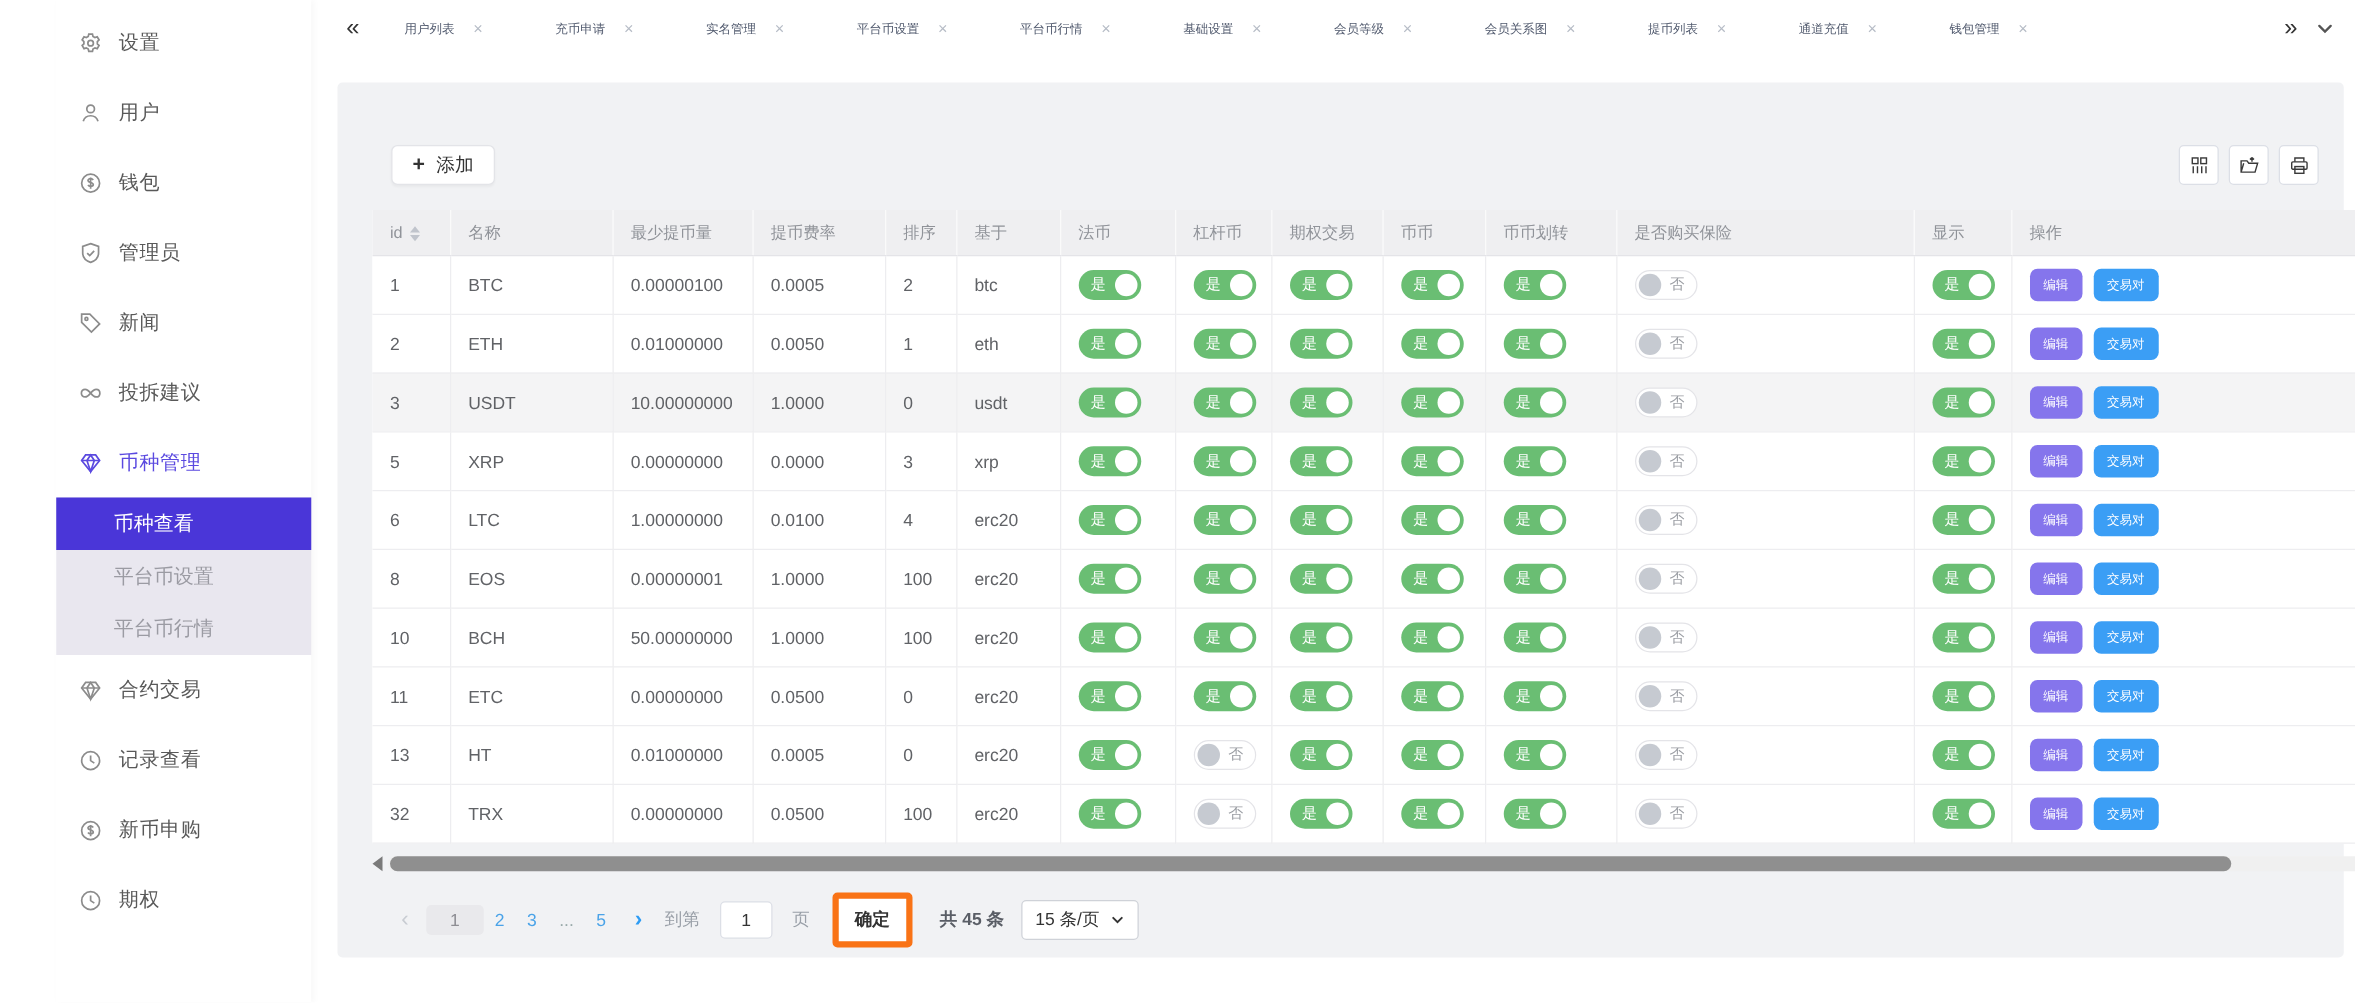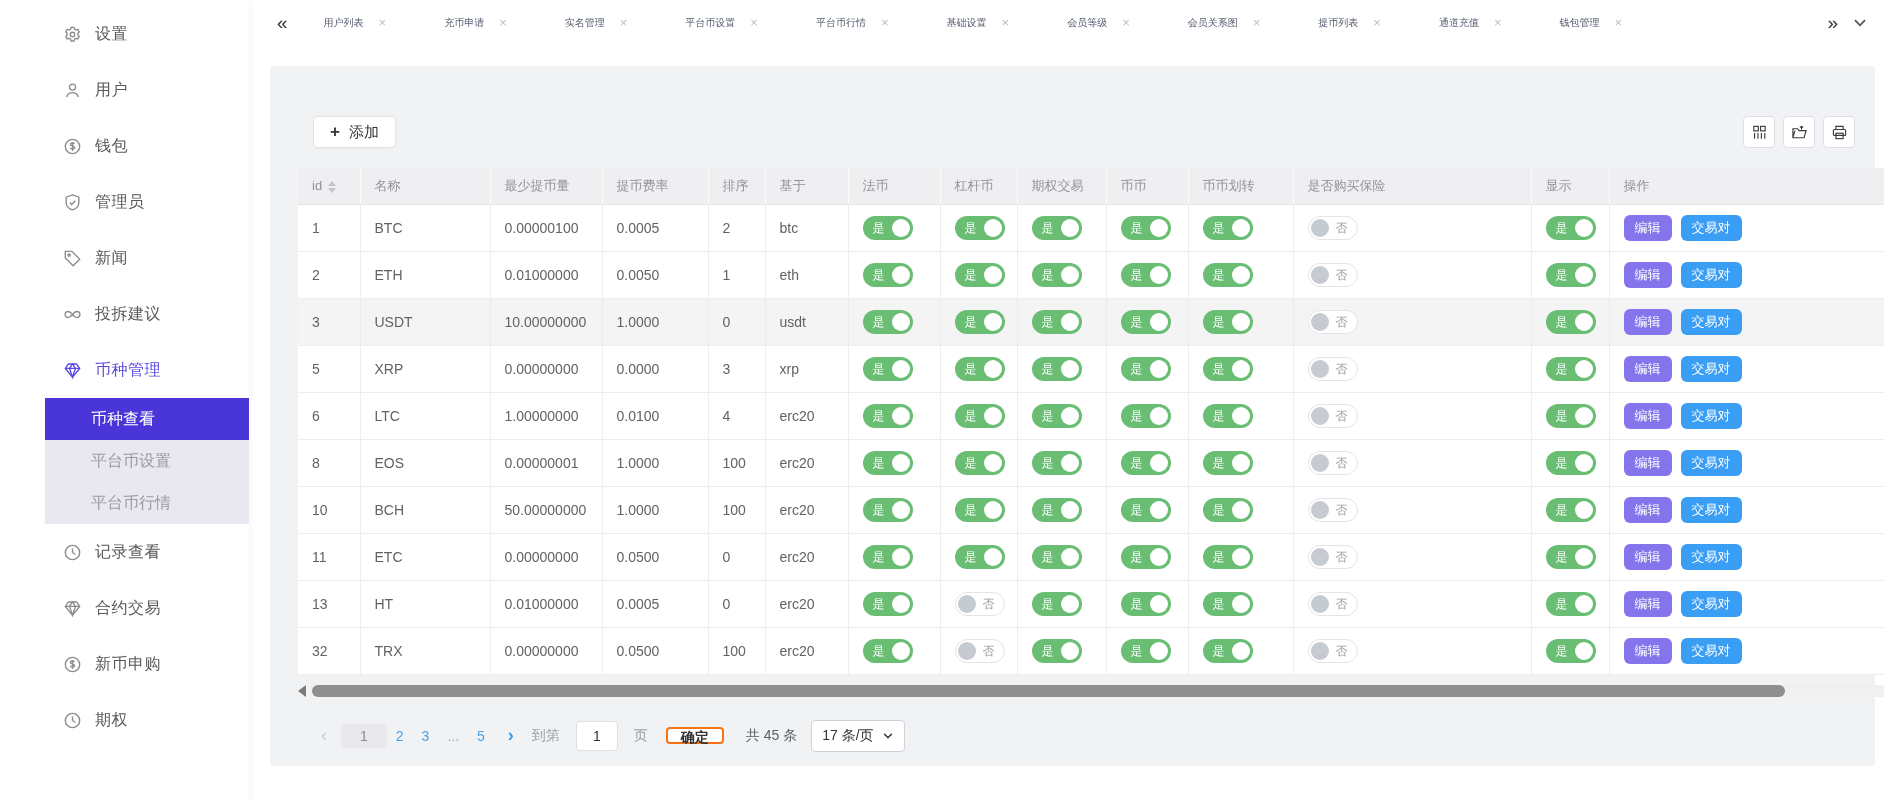--- a/index.html
+++ b/index.html
@@ -61,21 +61,21 @@
   .toggle { position:relative; display:inline-block; width:50px; height:24px; border-radius:12px; cursor:pointer; vertical-align:middle;}
   .toggle.on { background:var(--toggle-on); }
   .toggle.off { background:#fff; border:1px solid #e4e4e8; }
   .toggle .knob { position:absolute; top:3px; width:18px; height:18px; border-radius:50%; }
   .toggle.on .knob { right:3px; background:#fff; }
   .toggle.off .knob { left:2px; top:2px; background:var(--toggle-off-knob); }
   .toggle .tlbl { position:absolute; top:50%; transform:translateY(-50%); font-size:12px; }
   .toggle.on .tlbl { left:10px; color:#fff; }
   .toggle.off .tlbl { right:9px; color:#9a9da3; }
 
-  .act-btn { border:none; border-radius:6px; color:#fff; font-size:13px; height:26px; padding:0 11px;
+  .act-btn { border:none; border-radius:6px; color:#fff; font-size:10px; height:26px; padding:0 11px;
     cursor:pointer; font-family:inherit; }
   .act-btn.edit { background:var(--edit-btn); margin-right:9px; }
   .act-btn.pair { background:var(--pair-btn); }
 
   
   .hscroll { width:1608px; display:flex; align-items:center; margin-top:10px; height:13px; }
   .hs-arrow { width:0; height:0; flex:none; cursor:pointer; }
   .hs-arrow.left { border-top:6px solid transparent; border-bottom:6px solid transparent; border-right:8px solid #7a7a7a; }
   .hs-arrow.right { border-top:6px solid transparent; border-bottom:6px solid transparent; border-left:8px solid #7e4040; }
   .hs-track { flex:1; height:12px; background:#f0f0f0; border-radius:6px; margin:0 4px; position:relative; }
@@ -84,23 +84,23 @@
   
   .pagination { display:flex; align-items:center; margin:16px 0 0 15px; font-size:14px; color:#999; gap:6px;}
   .pg-prev { color:#c8ccd2; font-size:18px; padding:0 8px; }
   .pg-page { color:var(--page-link); padding:2px 9px; cursor:pointer; }
   .pg-page.current { background:#e9e9ec; border-radius:4px; color:#8d8d93; padding:4px 19px; cursor:default;}
   .pg-page.ellipsis { color:#9aa; cursor:default; }
   .pg-next { color:var(--next-arrow); font-size:18px; font-weight:bold; padding:0 8px; cursor:pointer;}
   .pg-text { color:#9aa0a8; margin:0 4px; }
   .pg-input { width:42px; height:30px; border:1px solid #dcdfe6; border-radius:4px; text-align:center;
     font-size:14px; color:#333; background:#fff; margin:0 6px; font-family:inherit;}
-  .pg-confirm { height:17px; padding:0 13px; background:#fff; border:2px solid #f97316; border-radius:4px;
+  .pg-confirm { height:44px; padding:0 13px; background:#fff; border:5px solid #f97316; border-radius:4px;
     font-size:14px; font-weight:bold; color:#333; cursor:pointer; margin:0 8px; font-family:inherit;}
-  .pg-total { color:#5a5e66; margin:13px 8px; }
+  .pg-total { color:#5a5e66; margin:13px 8px;font-weight:bold; }
   .pg-select { display:inline-flex; align-items:center; gap:8px; height:32px; background:#fff;
     border:1px solid #cfd2d8; border-radius:4px; padding:0 10px; color:#333; cursor:pointer; }
   .pg-select svg { width:12px; height:12px; color:#333; }
 </style>
 </head>
 <body>
 
 <div class="app">
 
   <aside class="sidebar">
@@ -168,34 +168,34 @@
           <span class="s-label">币种管理</span>
         </div>
         <div class="submenu">
           <div class="sub-item active">币种查看</div>
           <div class="sub-item">平台币设置</div>
           <div class="sub-item">平台币行情</div>
         </div>
         <div class="s-item">
           <span class="s-icon">
             <svg viewBox="0 0 18 18" fill="none" stroke="currentColor">
+              <path d="M5.2 2.8h7.6l3 4.2L9 15.4 2.2 7z"></path>
+              <path d="M2.2 7h13.6M9 15.4L6.2 7l2.8-4.2L11.8 7z"></path>
+            </svg>
+          </span>
+          <span class="s-label">合约交易</span>
+        </div>
+        <div class="s-item">
+          <span class="s-icon">
+            <svg viewBox="0 0 18 18" fill="none" stroke="currentColor">
               <circle cx="9" cy="9" r="6.8"></circle>
               <path d="M9 5.2V9l2.8 1.9"></path>
             </svg>
           </span>
           <span class="s-label">记录查看</span>
-        </div>
-        <div class="s-item">
-          <span class="s-icon">
-            <svg viewBox="0 0 18 18" fill="none" stroke="currentColor">
-              <path d="M5.2 2.8h7.6l3 4.2L9 15.4 2.2 7z"></path>
-              <path d="M2.2 7h13.6M9 15.4L6.2 7l2.8-4.2L11.8 7z"></path>
-            </svg>
-          </span>
-          <span class="s-label">合约交易</span>
         </div>
         <div class="s-item">
           <span class="s-icon">
             <svg viewBox="0 0 18 18" fill="none" stroke="currentColor">
               <circle cx="9" cy="9" r="6.8"></circle>
               <path d="M11 6.6c-.5-.7-1.2-1-2-1-1.1 0-2 .6-2 1.4 0 1 .9 1.2 2 1.5s2 .6 2 1.5c0 .9-.9 1.4-2 1.4-.8 0-1.5-.2-2-1M9 4.7v8.6"></path>
             </svg>
           </span>
           <span class="s-label">新币申购</span>
         </div>
@@ -514,21 +514,21 @@
         <div class="pagination">
           <span class="pg-prev">‹</span>
           <span id="pg-pages"><span class="pg-page current">1</span><span class="pg-page">2</span><span class="pg-page">3</span><span class="pg-page ellipsis">...</span><span class="pg-page">5</span></span>
           <span class="pg-next">›</span>
           <span class="pg-text">到第</span>
           <input class="pg-input" value="1" style="">
           <span class="pg-text">页</span>
           <button class="pg-confirm">确定</button>
           <span class="pg-total">共 45 条</span>
           <span class="pg-select">
-            <span>17 条/页</span>
+            <span>15 条/页</span>
             <svg viewBox="0 0 14 14" fill="none" stroke="currentColor" stroke-width="1.8" stroke-linecap="round">
                 <path d="M3 5l4 4 4-4"></path>
               </svg>
           </span>
         </div>
 
       </div>
     </section>
   </div>
 </div>

